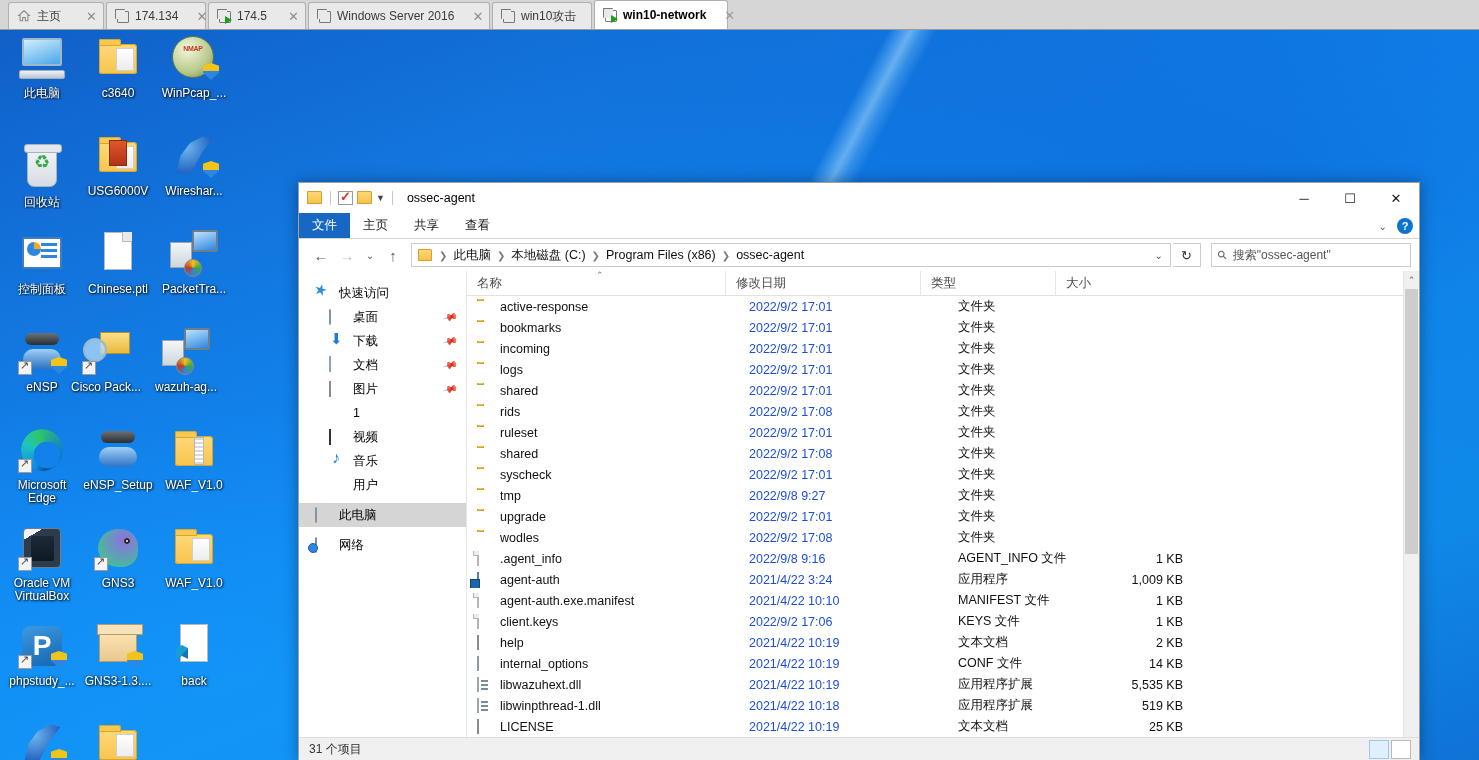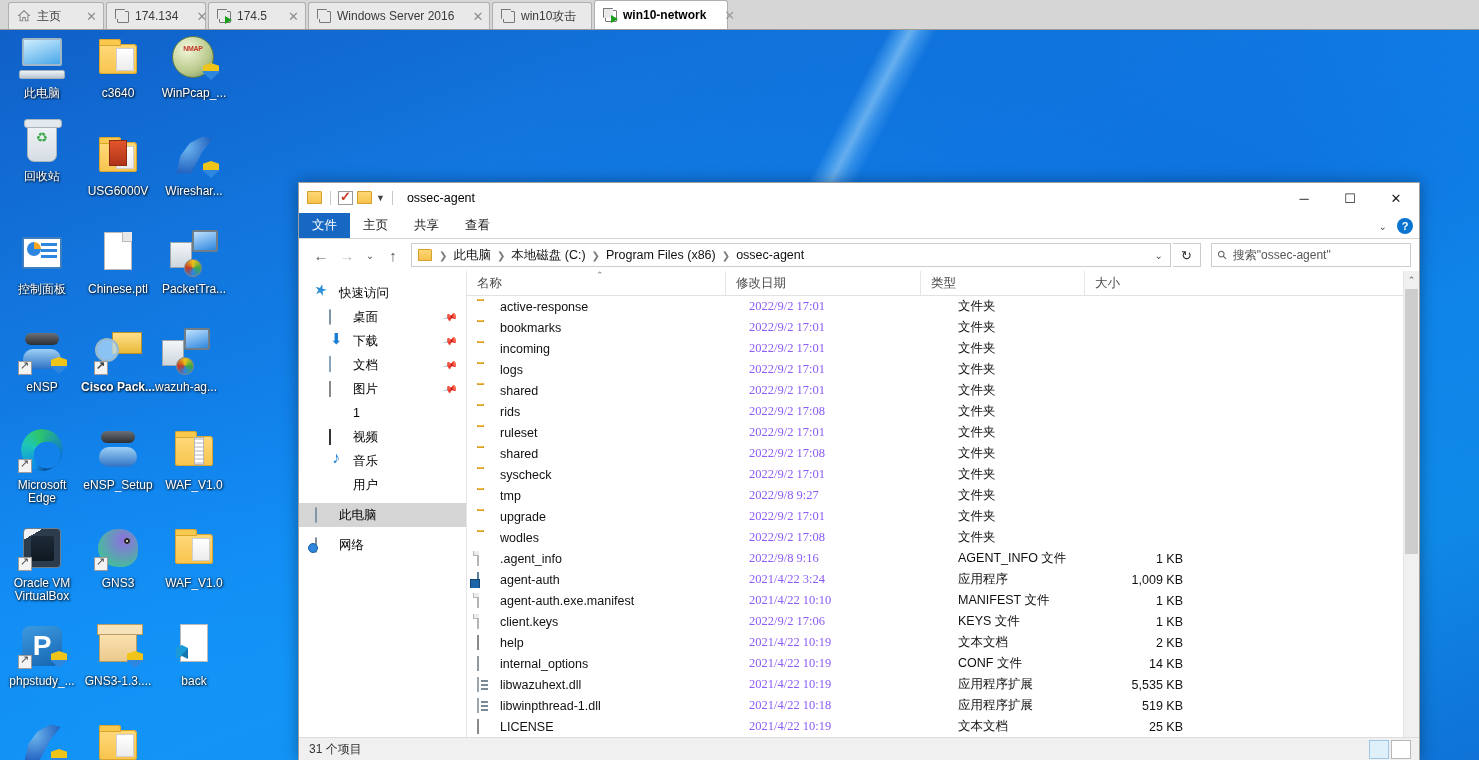--- a/index.html
+++ b/index.html
@@ -295,26 +295,26 @@
 
   .filepane { flex:1; position:relative; overflow:hidden; }
   .colhead { height: 25px; display:flex; border-bottom:1px solid #e2e2e2; background:#fff; align-items:center;
      font-size: 12.5px; color:#4a4a4a; position:relative; }
   .colhead .ch { height:25px; display:flex; align-items:center; padding-left:10px; border-left:1px solid #e6e6e6; position:relative;}
   .colhead .ch:first-child { border-left:none; }
   .colhead .sortmark { position:absolute; left:50%; top:-1px; font-size:9px; color:#777; }
   .c-name { width: 258px; }
   .c-date { width: 195px; }
   .c-type { width: 135px; }
-  .c-size { width: 100px; text-align:left;margin-left:29px; }
+  .c-size { width: 100px; text-align:left; }
 
   .rows { position:absolute; top:25px; left:0; right:0; bottom:0; overflow:hidden; }
   .frow { height: 21px; display:flex; align-items:center; font-size:12.5px; color:#111; cursor:default;gap:14px; }
   .fname { width: 258px; display:flex; align-items:center; padding-left: 10px; overflow:hidden; white-space:nowrap; }
-  .fdate { width: 195px; padding-left: 10px; color:#8b5cf6;font-family:Liberation Serif, serif; }
+  .fdate { width: 195px; padding-left: 10px; color:#1d4ed8; }
   .ftype { width: 135px; padding-left: 10px; color:#111; }
   .fsize { width: 100px; text-align:right; padding-right: 14px; color:#111; }
   .fi { width:16px; height:16px; margin-right:7px; position:relative; flex:0 0 16px; }
 
   .fi-folder { width:15px; height:13px; background: linear-gradient(180deg,#ffd97a,#f6c04a);
      border-radius:1px 2px 1px 1px; box-shadow: inset 0 0 0 1px #d5a02c; position:relative; top:1px;}
   .fi-folder::before { content:""; position:absolute; left:0; top:-2px; width:7px; height:3px;
      background:#f6c04a; border-radius:1px 1px 0 0; box-shadow: inset 0 0 0 1px #d5a02c;}
   .fi-file { width:12px; height:15px; background:#fff; border:1px solid #b5b5b5; position:relative; top:0;}
   .fi-file::after { content:""; position:absolute; right:-1px; top:-1px; width:5px; height:5px;
@@ -410,21 +410,21 @@
       </span>
       <span class="dlabel">c3640</span>
     </div>
     <div class="dicon" style="left: 156px; top: 4px;">
       <span class="glyph">
         <span class="g-globe"></span>
         <span class="shield"></span>
       </span>
       <span class="dlabel">WinPcap_...</span>
     </div>
-    <div class="dicon" style="left: 4px; top: 88px; font-family: Liberation Mono, monospace;">
+    <div class="dicon" style="left: 4px; top: 113px;">
       <span class="glyph">
         <span class="g-bin"></span>
       </span>
       <span class="dlabel">回收站</span>
     </div>
     <div class="dicon" style="left: 80px; top: 102px;">
       <span class="glyph">
         <span class="g-folder" style="position:absolute;left:5px;top:10px;width:38px;height:30px;"></span>
         <span style="position:absolute;left:15px;top:8px;width:18px;height:26px;background:linear-gradient(180deg,#e2562c,#b03318);border:1px solid #8d2a12;"></span>
       </span>
@@ -454,21 +454,21 @@
       <span class="dlabel">PacketTra...</span>
     </div>
     <div class="dicon" style="left: 4px; top: 298px;">
       <span class="glyph">
         <span class="g-ensp"></span>
         <span class="shield"></span>
         <span class="shortcut"></span>
       </span>
       <span class="dlabel">eNSP</span>
     </div>
-    <div class="dicon" style="left: 80px; top: 298px; font-weight: bold;">
+    <div class="dicon" style="left: 68px; top: 298px;">
       <span class="glyph"><span class="g-cisco"><span class="env"></span><span class="mag"></span></span><span class="shortcut"></span></span>
       <span class="dlabel">Cisco Pack...</span>
     </div>
     <div class="dicon" style="left: 148px; top: 298px;">
       <span class="glyph"><span class="g-pt"><span class="box"></span><span class="mon"></span><span class="disc"></span></span></span>
       <span class="dlabel">wazuh-ag...</span>
     </div>
     <div class="dicon" style="left: 4px; top: 396px;">
       <span class="glyph">
         <span class="g-edge"></span>

